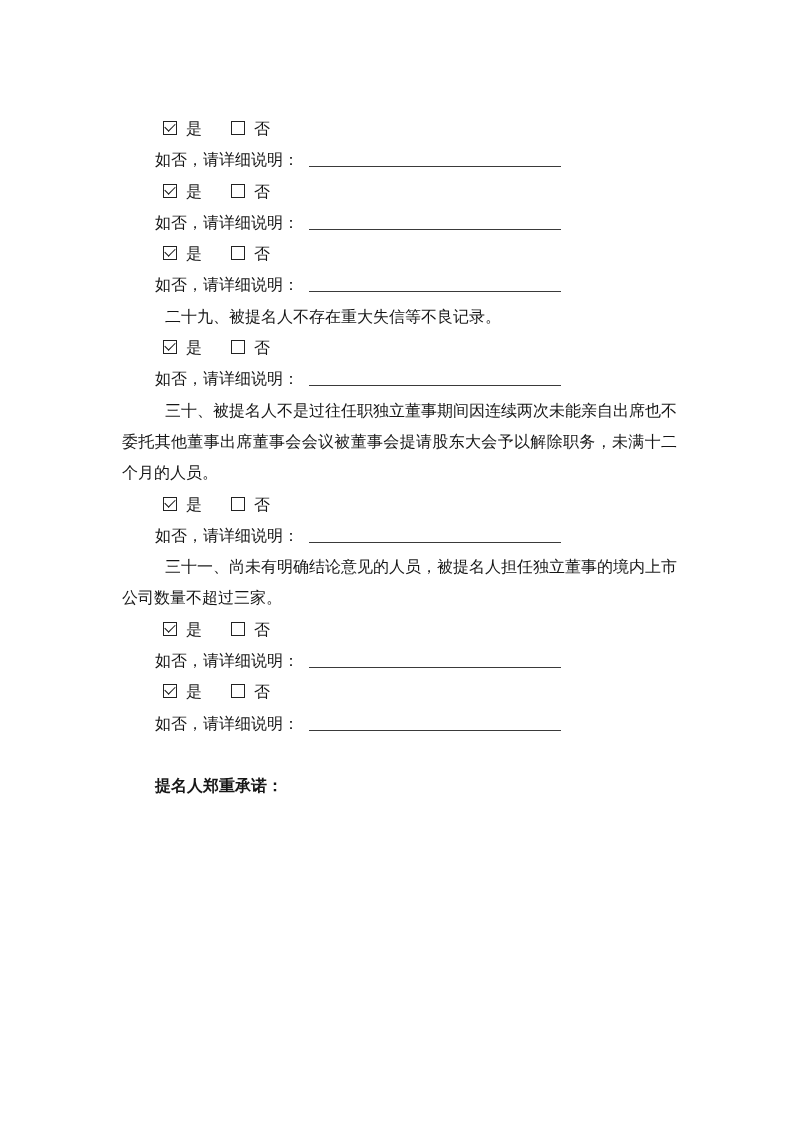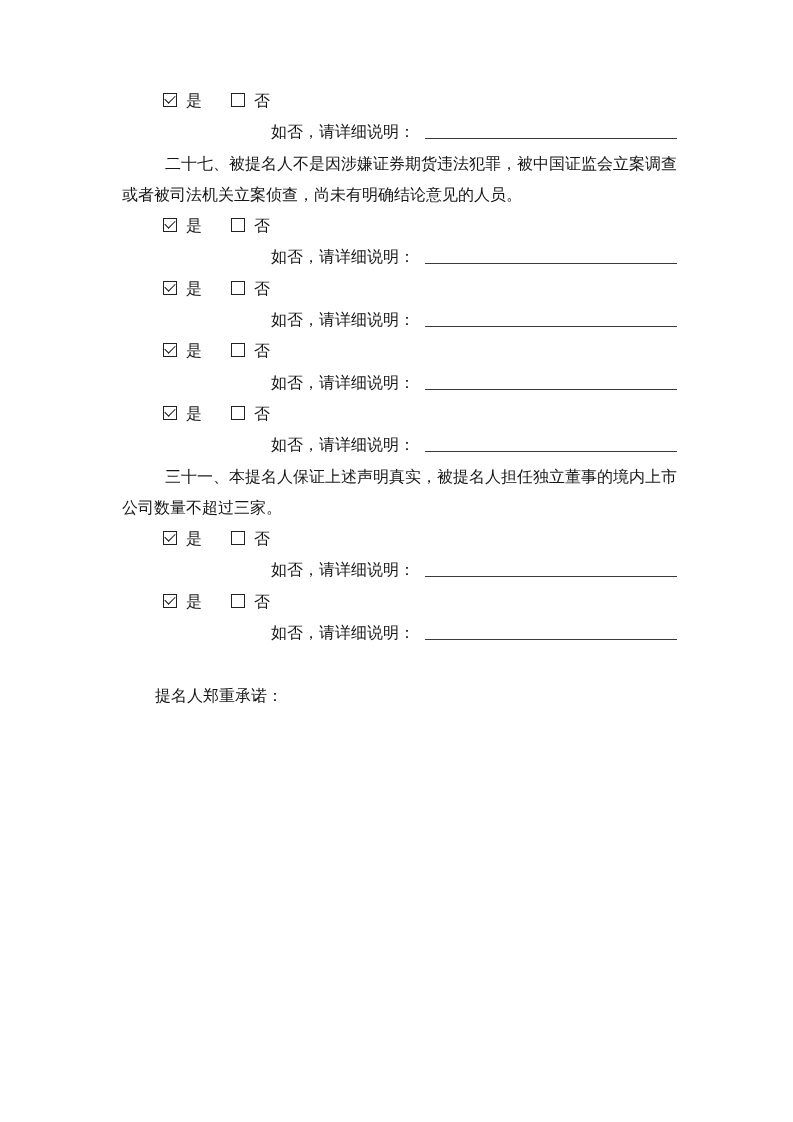--- a/index.html
+++ b/index.html
@@ -7,30 +7,31 @@
   body {
     width:793px; height:1122px;
     font-family:"Liberation Serif","DejaVu Serif",serif;
     font-size:16px; color:#161616;
     overflow:hidden;
   }
   .page {
     width:793px; height:908px;
     background:#ffffff;
     padding:85px 116px 0 122px;
+    margin-top:28px;
   }
   .line { line-height:31.3px; }
   .para {
     text-align:justify;
     text-justify:inter-character;
     text-indent:43px;
   }
   .answer-row { padding-left:41px; white-space:nowrap; }
-  .ifno-row { padding-left:33px; white-space:nowrap;text-align:right; }
-  .heading-row { padding-left:33px; }
+  .ifno-row { padding-left:33px; white-space:nowrap; }
+  .heading-row { padding-left:33px;font-weight:bold; }
   .spacer { height:31.3px; }
 
   .cb {
     display:inline-block;
     width:14px; height:14px;
     border:1.5px solid #222;
     position:relative;
     vertical-align:-1px;
     background:#fff;
     cursor:pointer;
@@ -59,50 +60,51 @@
 
 <div class="page">
 
   <div class="line answer-row">
     <span class="cb" data-checked="true"></span><span class="cb-label">是</span><span class="cb cb-no" data-checked="false"></span><span class="cb-label">否</span>
   </div>
   <div class="line ifno-row">
     <span>如否，请详细说明：</span><span class="blank"></span>
   </div>
 
-  <p class="line para">二十七、被提名人不是因涉嫌证券期货违法犯罪，被中国证监会立案调查或者被司法机关立案侦查，尚未有明确结论意见的人员。</p>
   <div class="line answer-row">
     <span class="cb" data-checked="true"></span><span class="cb-label">是</span><span class="cb cb-no" data-checked="false"></span><span class="cb-label">否</span>
   </div>
   <div class="line ifno-row">
     <span>如否，请详细说明：</span><span class="blank"></span>
   </div>
 
   <div class="line answer-row">
     <span class="cb" data-checked="true"></span><span class="cb-label">是</span><span class="cb cb-no" data-checked="false"></span><span class="cb-label">否</span>
   </div>
   <div class="line ifno-row">
     <span>如否，请详细说明：</span><span class="blank"></span>
   </div>
 
+  <p class="line para">二十九、被提名人不存在重大失信等不良记录。</p>
   <div class="line answer-row">
     <span class="cb" data-checked="true"></span><span class="cb-label">是</span><span class="cb cb-no" data-checked="false"></span><span class="cb-label">否</span>
   </div>
   <div class="line ifno-row">
     <span>如否，请详细说明：</span><span class="blank"></span>
   </div>
 
+  <p class="line para">三十、被提名人不是过往任职独立董事期间因连续两次未能亲自出席也不委托其他董事出席董事会会议被董事会提请股东大会予以解除职务，未满十二个月的人员。</p>
   <div class="line answer-row">
     <span class="cb" data-checked="true"></span><span class="cb-label">是</span><span class="cb cb-no" data-checked="false"></span><span class="cb-label">否</span>
   </div>
   <div class="line ifno-row">
     <span>如否，请详细说明：</span><span class="blank"></span>
   </div>
 
-  <p class="line para">三十一、本提名人保证上述声明真实，被提名人担任独立董事的境内上市公司数量不超过三家。</p>
+  <p class="line para">三十一、尚未有明确结论意见的人员，被提名人担任独立董事的境内上市公司数量不超过三家。</p>
   <div class="line answer-row">
     <span class="cb" data-checked="true"></span><span class="cb-label">是</span><span class="cb cb-no" data-checked="false"></span><span class="cb-label">否</span>
   </div>
   <div class="line ifno-row">
     <span>如否，请详细说明：</span><span class="blank"></span>
   </div>
 
   <div class="line answer-row">
     <span class="cb" data-checked="true"></span><span class="cb-label">是</span><span class="cb cb-no" data-checked="false"></span><span class="cb-label">否</span>
   </div>

